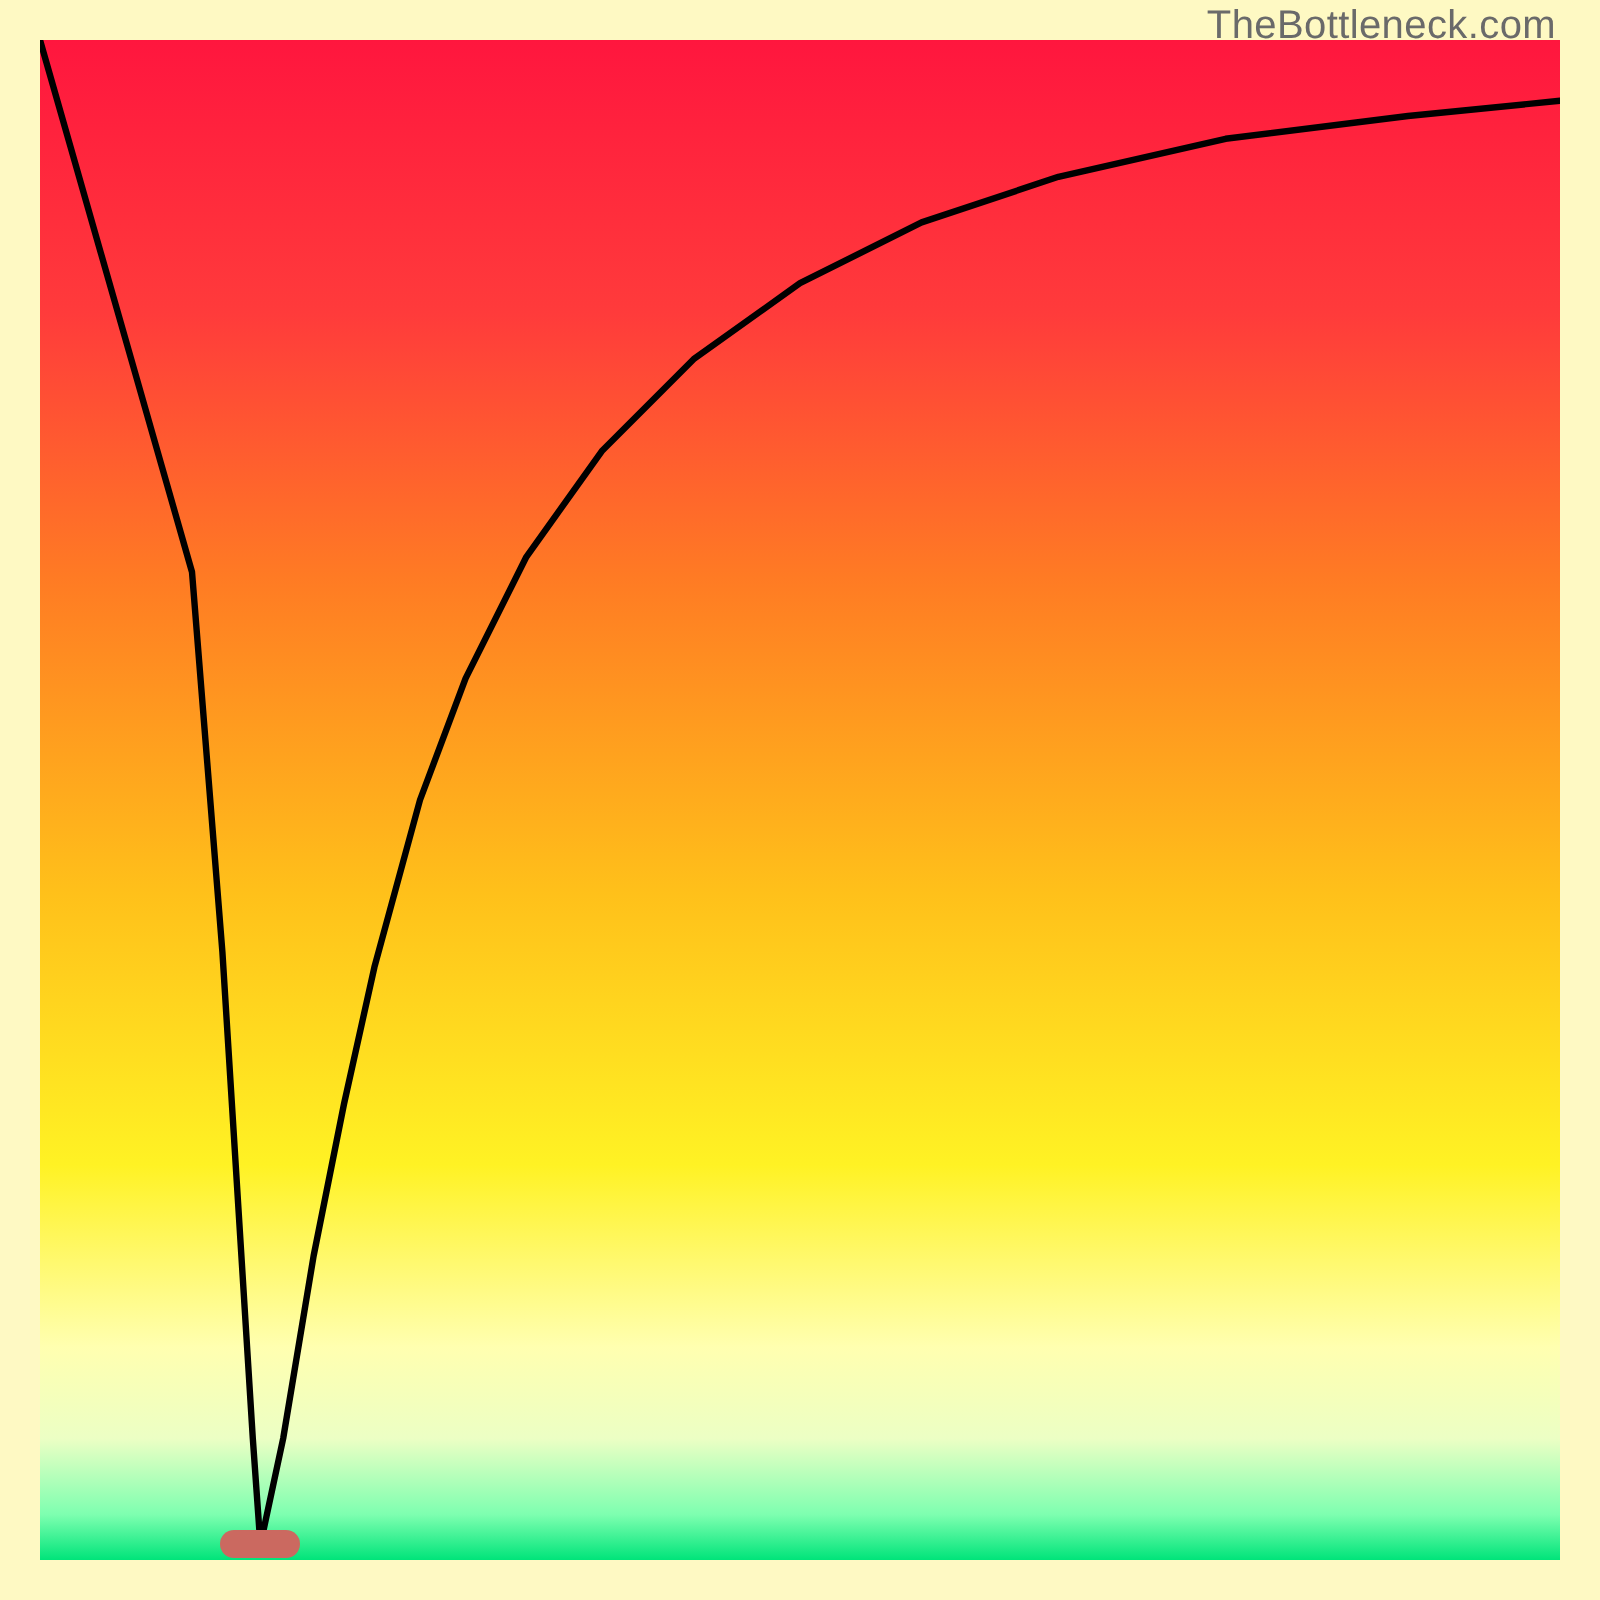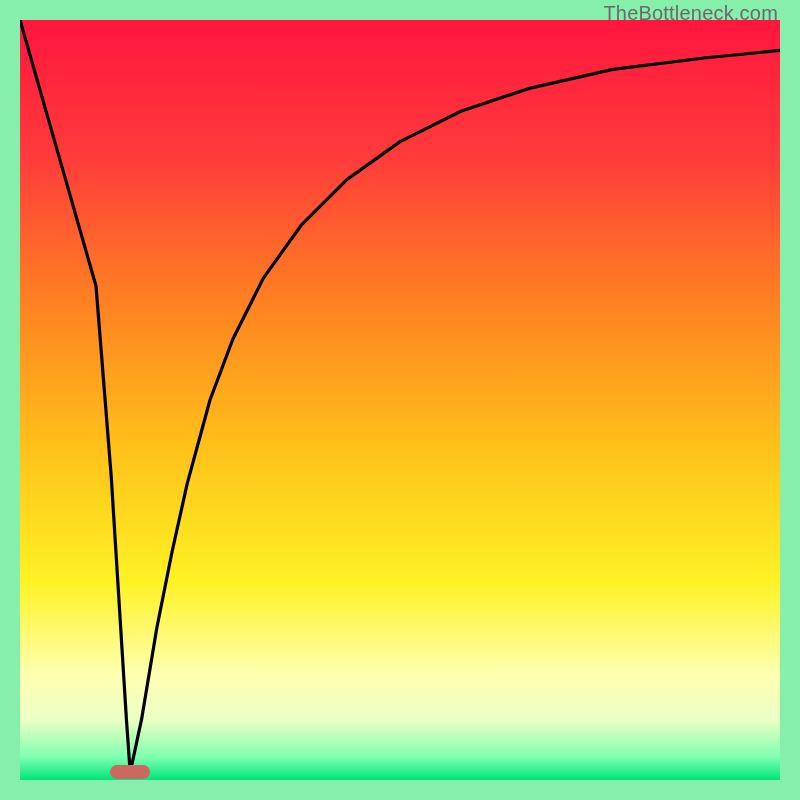--- a/index.html
+++ b/index.html
@@ -8,21 +8,21 @@
     width: 800px;
     height: 800px;
     overflow: hidden;
     background: #fff;
     font-family: Arial, Helvetica, sans-serif;
   }
   .frame {
     position: absolute;
     left: 0; top: 0;
     width: 800px; height: 800px;
-    background: #86efac;
+    background: #fef9c3;
     text-align: center;
   }
   .plot {
     position: absolute;
     left: 20px; top: 20px;
     width: 760px; height: 760px;
     overflow: hidden;
   }
   .gradient {
     position: absolute;

